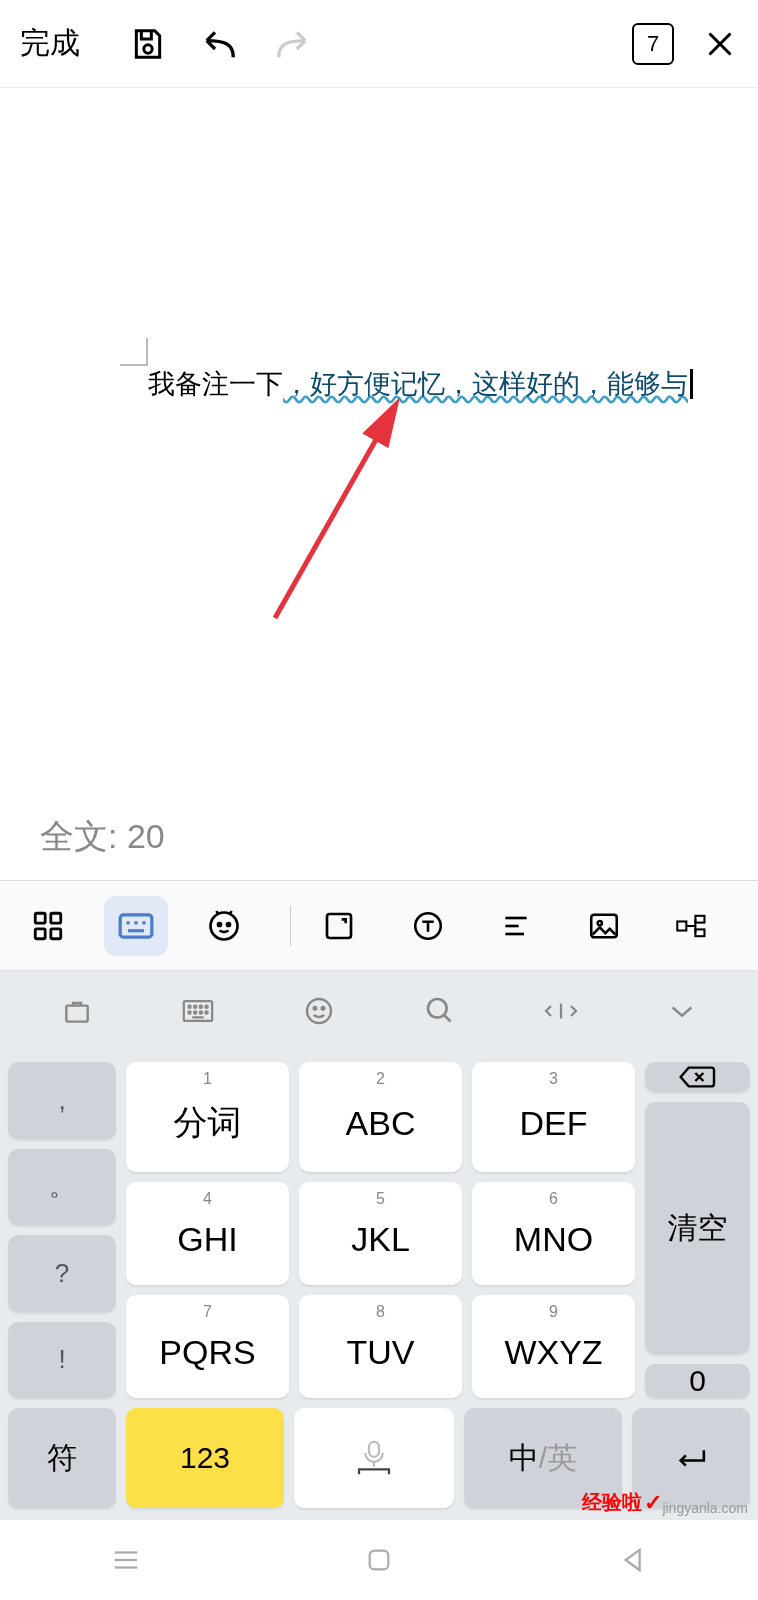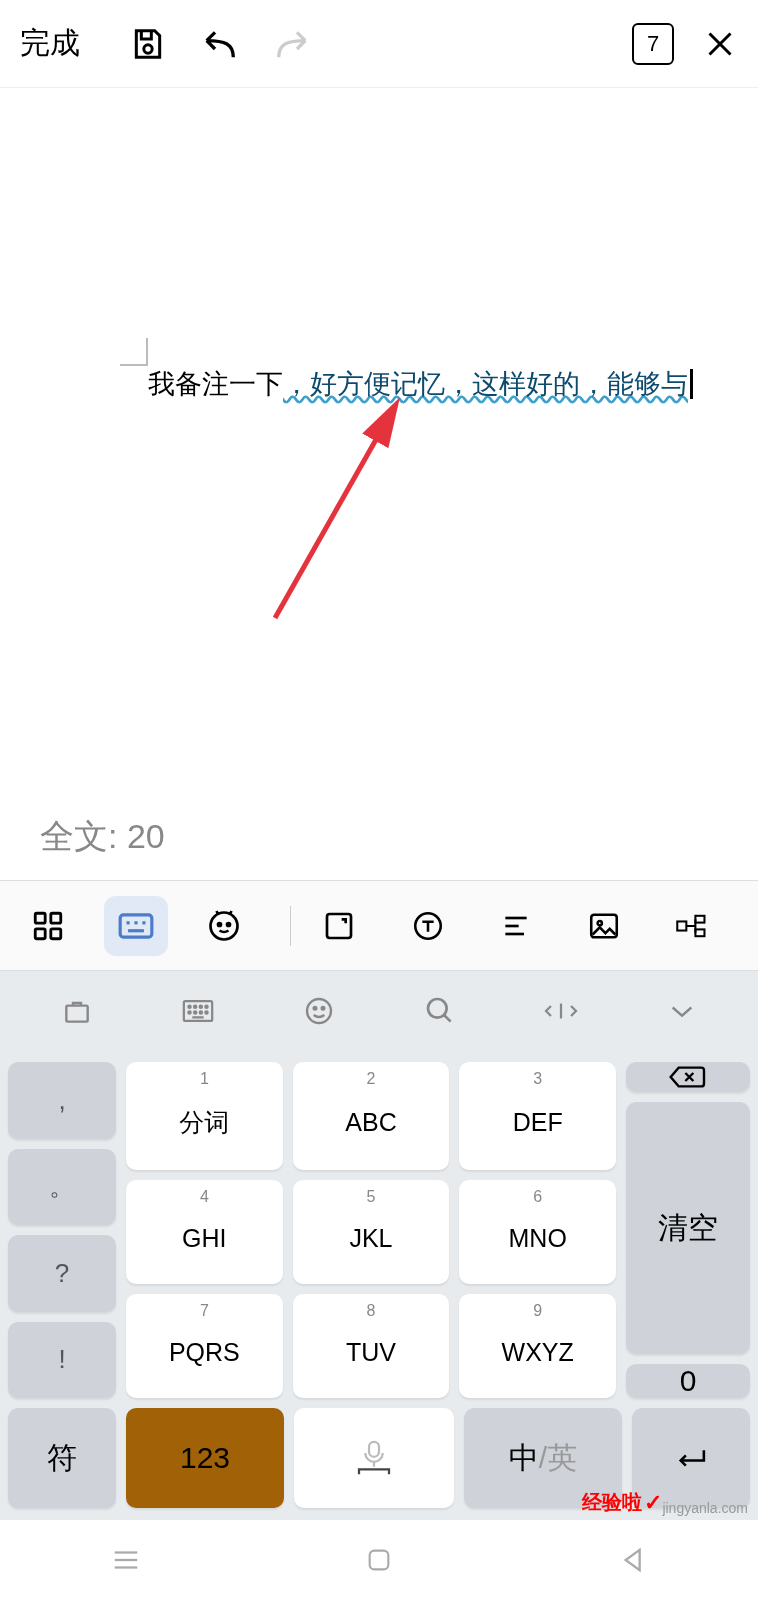--- a/index.html
+++ b/index.html
@@ -153,21 +153,21 @@
       flex-direction: column;
       gap: 10px;
     }
     .kb-main {
       flex: 1;
       display: grid;
       grid-template-columns: repeat(3, 1fr);
       gap: 10px;
     }
     .kb-right {
-      width: 124px;
+      width: 105px;
       display: flex;
       flex-direction: column;
       gap: 10px;
     }
     .kb-top-grid {
       display: flex;
       gap: 10px;
       height: 336px;
     }
     .key {
@@ -185,21 +185,21 @@
     .key-gray {
       background: #cfd3d9;
     }
     .key-sup {
       font-size: 16px;
       color: #888;
       position: absolute;
       top: 8px;
     }
     .key-main {
-      font-size: 25px;
+      font-size: 34px;
       font-weight: 400;
       margin-top: 12px;
     }
     .key-side-sym {
       height: 100%;
       font-size: 26px;
       color: #555;
     }
     .key-bottom-row {
       display: flex;
@@ -209,21 +209,21 @@
     .key-bottom {
       border-radius: 10px;
       display: flex;
       align-items: center;
       justify-content: center;
       cursor: pointer;
       box-shadow: 0 2px 2px rgba(0,0,0,0.08);
       font-size: 30px;
     }
     .key-sym { width: 108px; background: #cfd3d9; }
-    .key-123 { width: 158px; background: #a16207; font-size: 30px; }
+    .key-123 { width: 158px; background: #fde047; font-size: 30px; }
     .key-space { flex: 1; background: #fff; }
     .key-lang { width: 158px; background: #cfd3d9; }
     .key-enter { width: 118px; background: #cfd3d9; }
     .lang-active { color: #000; }
     .lang-inactive { color: #999; }
     
     
     .nav-bar {
       height: 80px;
       display: flex;

